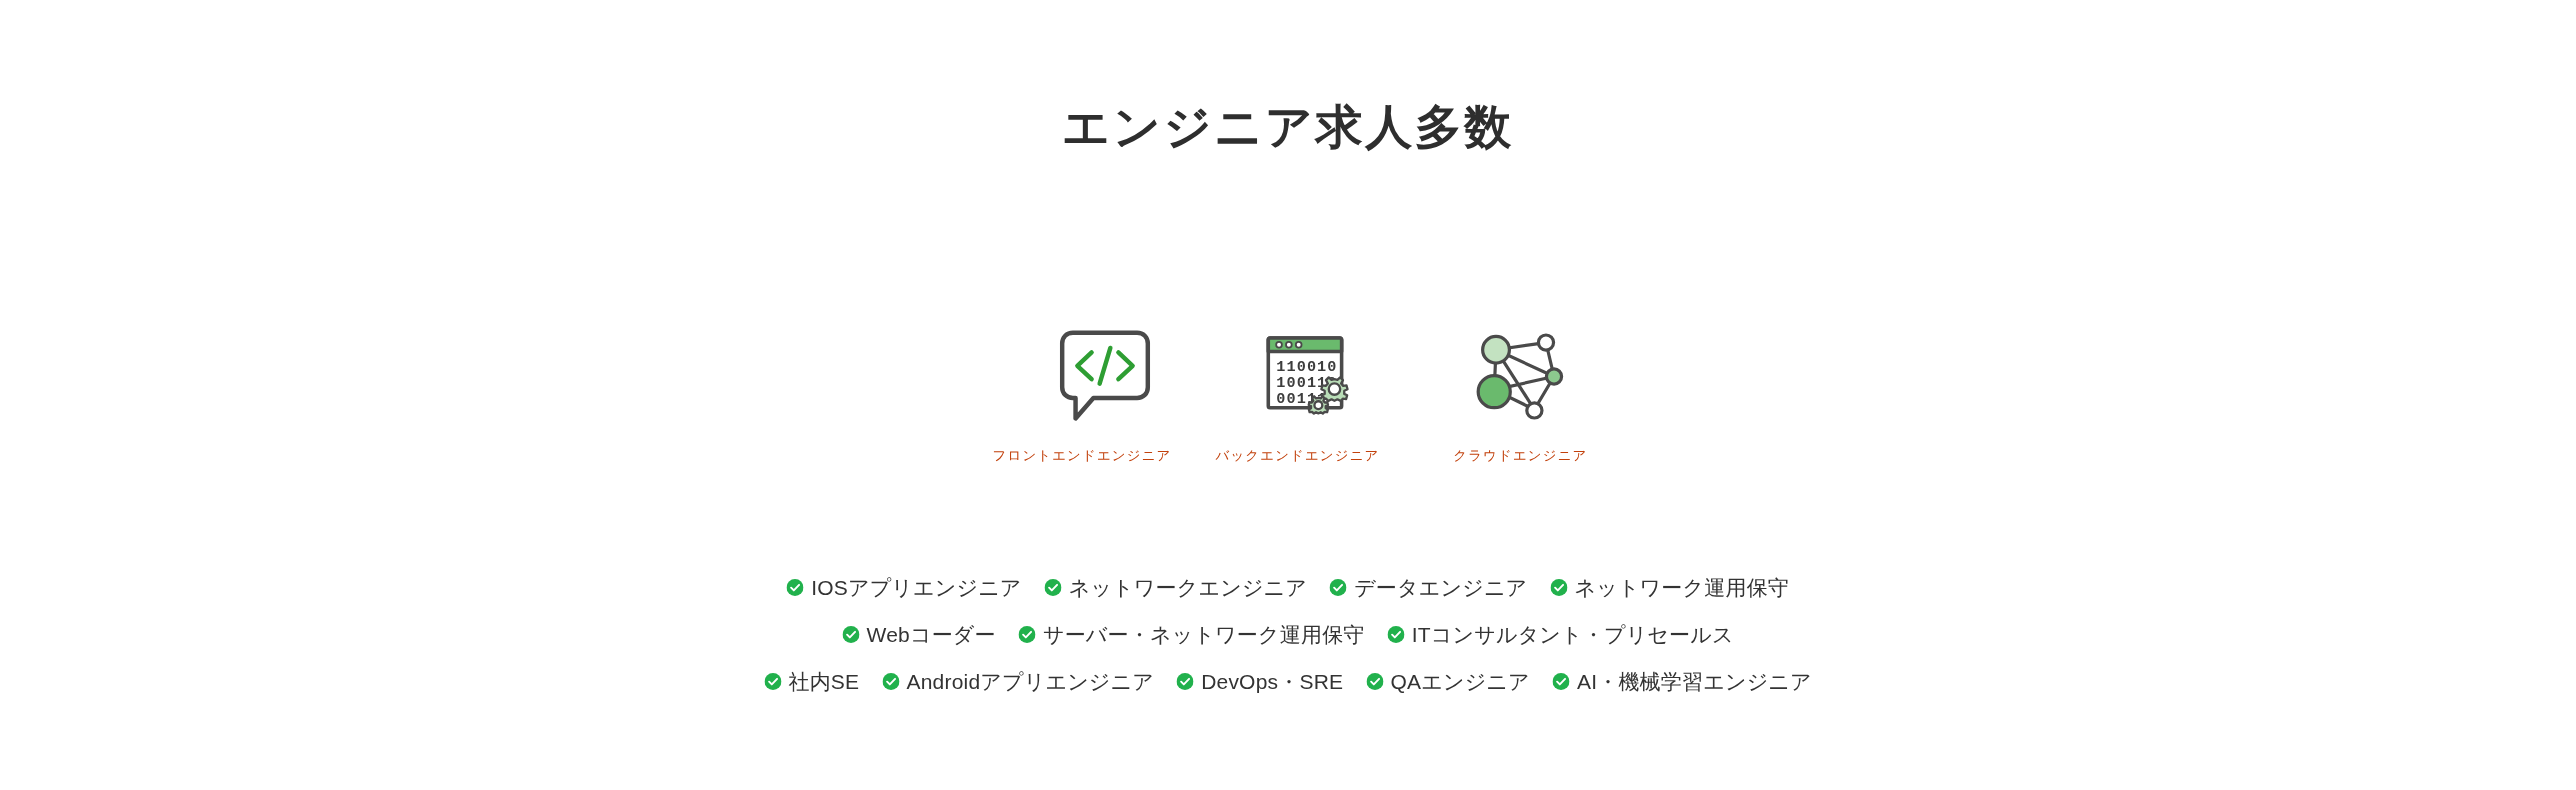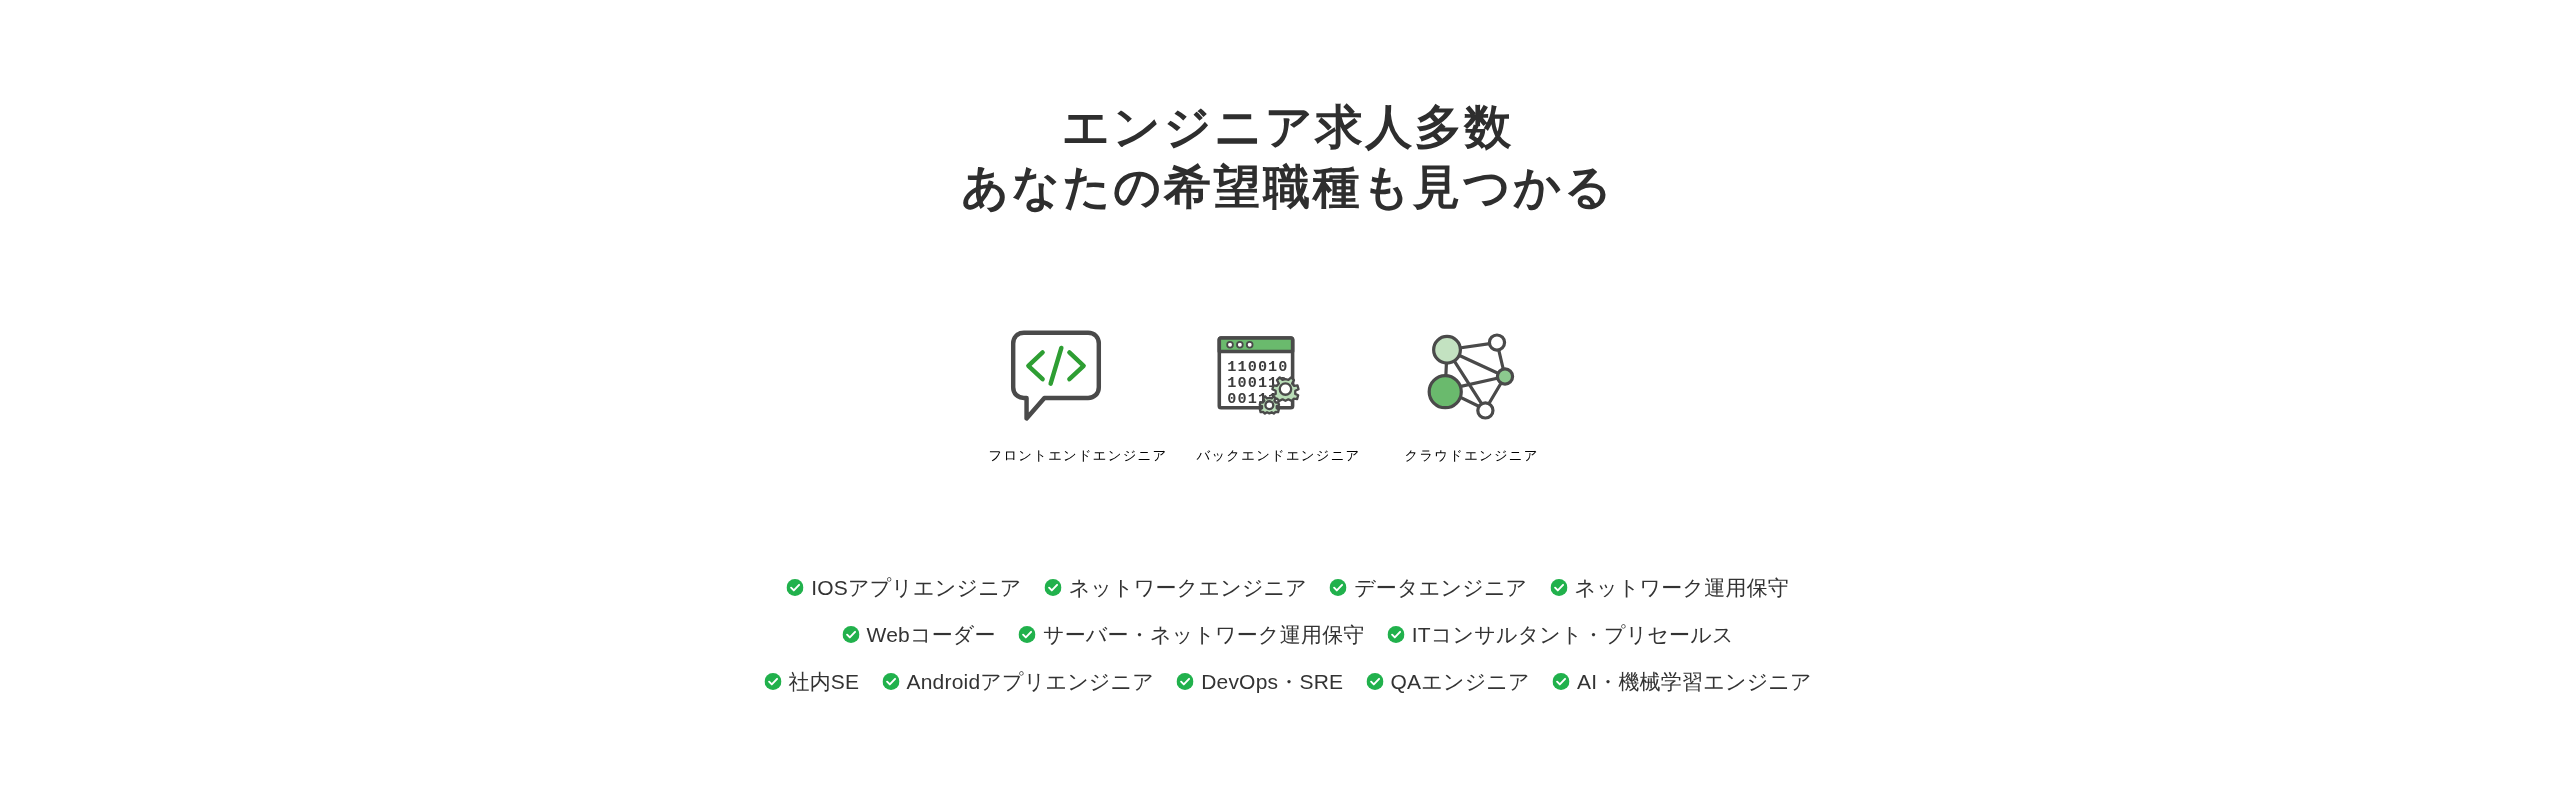--- a/index.html
+++ b/index.html
@@ -48,35 +48,35 @@
     top: 320px;
     display: flex;
     justify-content: center;
     align-items: flex-start;
     gap: 25px;
   }
   .icon-card {
     width: 183px;
     display: flex;
     flex-direction: column;
-    align-items: flex-start;
+    align-items: flex-end;
   }
   .icon-art {
     height: 112px;
     width: 134px;
     display: flex;
     align-items: center;
     justify-content: center;
   }
   .icon-label {
     margin-top: 16px;
     font-size: 13.4px;
     line-height: 1.2;
     letter-spacing: 0.09em;
-    color: #000000;
+    color: #c2410c;
     font-weight: 400;
     white-space: nowrap;
     text-align: center;
   }
 
   
   .tag-block {
     position: absolute;
     left: 50%;
     transform: translateX(-50%);
@@ -111,21 +111,20 @@
     font-weight: 400;
   }
 </style>
 </head>
 <body>
 
 <div class="page">
 
   <div class="heading">
     <span class="heading-line">エンジニア求人多数</span>
-    <span class="heading-line">あなたの希望職種も見つかる</span>
   </div>
 
   <div class="icon-row">
 
     <div class="icon-card">
       <div class="icon-art">
         <svg width="91" height="93" viewBox="0 0 102 104" fill="none">
           <path d="M15 3 H87 C94 3 99 8 99 15 V64 C99 71 94 76 87 76 H38 L18 99 V76 H15 C8 76 3 71 3 64 V15 C3 8 8 3 15 3 Z" stroke="#4a4a4a" stroke-width="5" stroke-linejoin="round" stroke-linecap="round" fill="#ffffff"></path>
           <path d="M36 25 L20 40 L36 55" stroke="#2e9e33" stroke-width="5" stroke-linecap="round" stroke-linejoin="round" fill="none"></path>
           <path d="M66 25 L82 40 L66 55" stroke="#2e9e33" stroke-width="5" stroke-linecap="round" stroke-linejoin="round" fill="none"></path>

